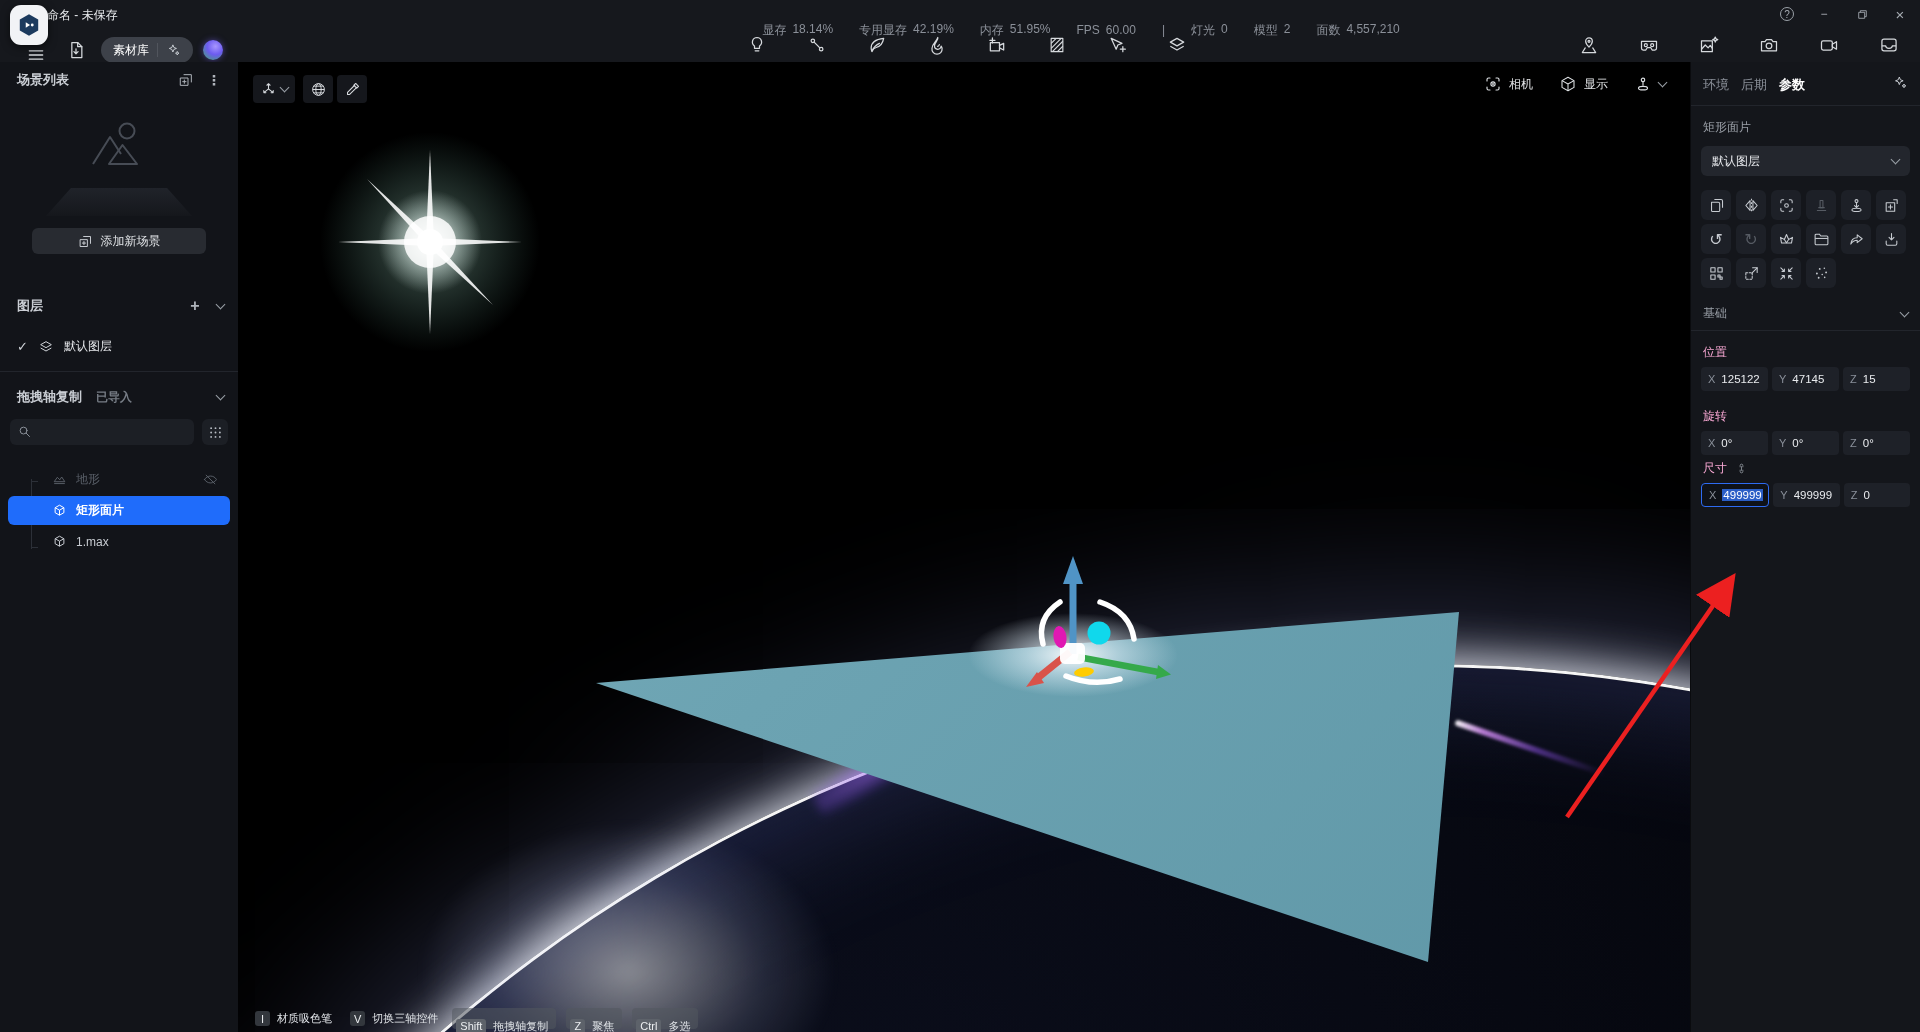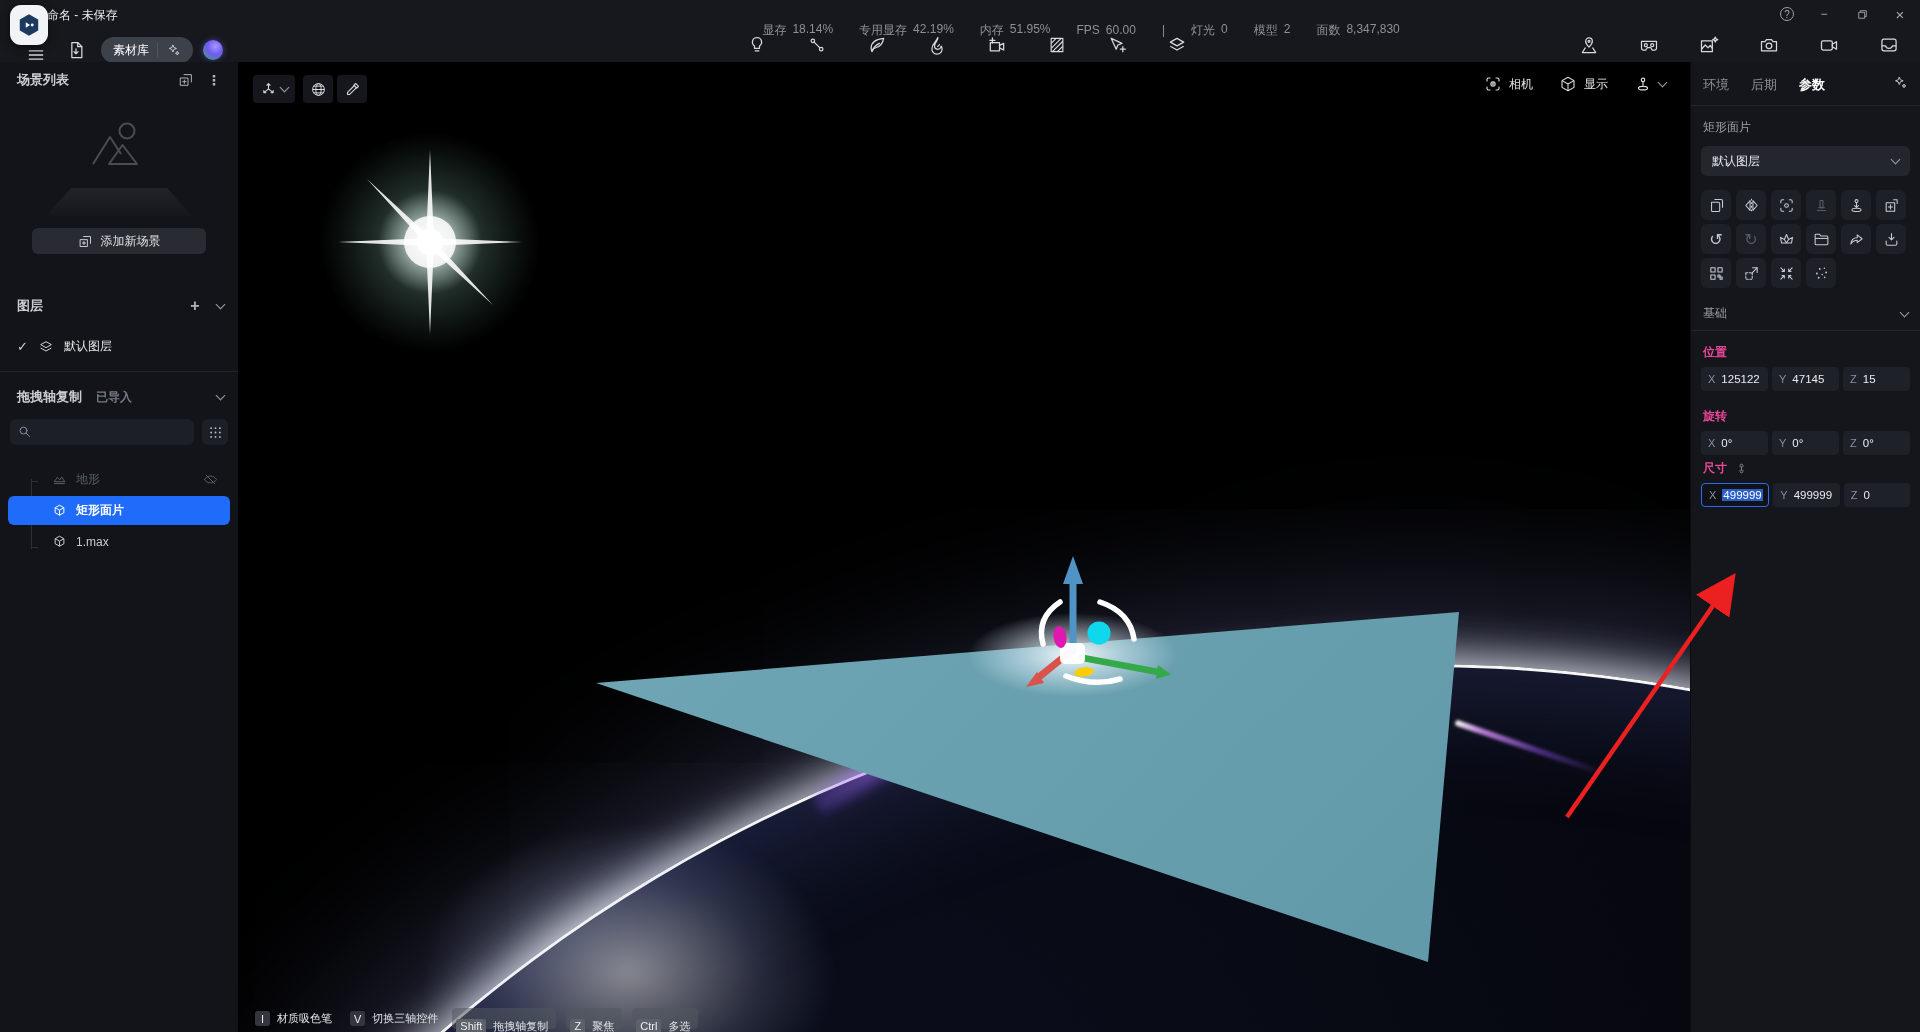--- a/index.html
+++ b/index.html
@@ -99,38 +99,38 @@
 .hotkeys{position:absolute;left:13px;bottom:3px;display:flex;gap:10px;align-items:center;z-index:20}
 .hk{display:flex;align-items:center;gap:7px;height:21px;border-radius:4px;padding:0 4px}
 .hk-pill{background:rgba(82,87,95,.55);padding:15px 8px 0 4px}
 .hk-key{min-width:15px;height:15px;border-radius:3px;background:#33373d;color:#eceef0;font-size:11px;
   display:flex;align-items:center;justify-content:center;padding:0 4px}
 .hk-pill .hk-key{background:#5d626a}
 .hk-label{font-size:11px;color:#dfe2e6}
 
 
 .right-panel{position:absolute;right:0;top:62px;bottom:0;width:230px;background:#14161b;border-left:1px solid #0a0b0e}
-.tabs{display:flex;align-items:center;gap:22px;padding:13px 12px 0;font-size:13px;color:#8a8f98}
+.tabs{display:flex;align-items:center;gap:12px;padding:13px 12px 0;font-size:13px;color:#8a8f98}
 .tab{cursor:pointer}
 .tab.active{color:#fff;font-weight:bold}
 .tabs .spark{margin-left:auto;color:#cfd3d9}
 .tabs .spark svg{width:16px;height:16px}
 .rp-div{height:1px;background:#22252c;margin-top:11px}
 .obj-name{margin:13px 12px 0;font-size:12px;color:#9ba0a8}
 .layer-dd{margin:10px 10px 0;height:30px;background:#23262d;border-radius:6px;display:flex;align-items:center;
   padding:0 11px;font-size:12px;color:#e8eaee;cursor:pointer}
 .layer-dd .chev{margin-left:auto}
 .tool-grid{display:grid;grid-template-columns:repeat(6,30px);gap:4px 5px;margin:14px 0 0 10px}
 .cell{width:30px;height:30px;background:#1d2027;border-radius:6px;display:flex;align-items:center;
   justify-content:center;color:#c7cbd1;font-size:16px;cursor:pointer}
 .cell svg{width:17px;height:17px}
 .cell.dim{color:#565b63}
 .sec-h{display:flex;align-items:center;margin:17px 12px 0;font-size:12px;color:#9aa0a8}
 .sec-h .chev{margin-left:auto}
-.grp-label{display:flex;align-items:center;gap:8px;margin:13px 12px 4px;font-size:12px;color:#ec4899;font-weight:bold}
+.grp-label{display:flex;align-items:center;gap:8px;margin:13px 12px 4px;font-size:12px;color:#f9a8d4;font-weight:normal}
 .grp-label svg{width:13px;height:13px;color:#8d939b}
 .vec{display:flex;gap:4px;margin:6px 10px 0}
 .field{flex:1;height:24px;background:#1e2128;border-radius:4px;display:flex;align-items:center;gap:6px;
   padding:0 7px;overflow:hidden;cursor:text}
 .axis{font-size:11px;color:#8a909a;flex:none}
 .val{font-size:11.5px;color:#e9ebee;white-space:nowrap}
 .field.focus{background:#0f1218;border:1px solid #2e6bf2}
 .field.focus .sel{background:#2b5ec6;color:#fff;padding:0 1px}
 .caret{width:1px;height:13px;background:#fff;flex:none}
 
@@ -468,21 +468,21 @@
       <span class="st">
           <span>灯光</span>
           <span>0</span>
         </span>
       <span class="st">
           <span>模型</span>
           <span>2</span>
         </span>
       <span class="st">
           <span>面数</span>
-          <span>8,347,830</span>
+          <span>4,557,210</span>
         </span>
     </div>
     <div class="win-controls">
       <span class="wc help-circ">?</span>
       <span class="wc">−</span>
       <span class="wc">
           <svg width="13" height="13">
             <use href="#s-restore"></use>
           </svg>
         </span>

